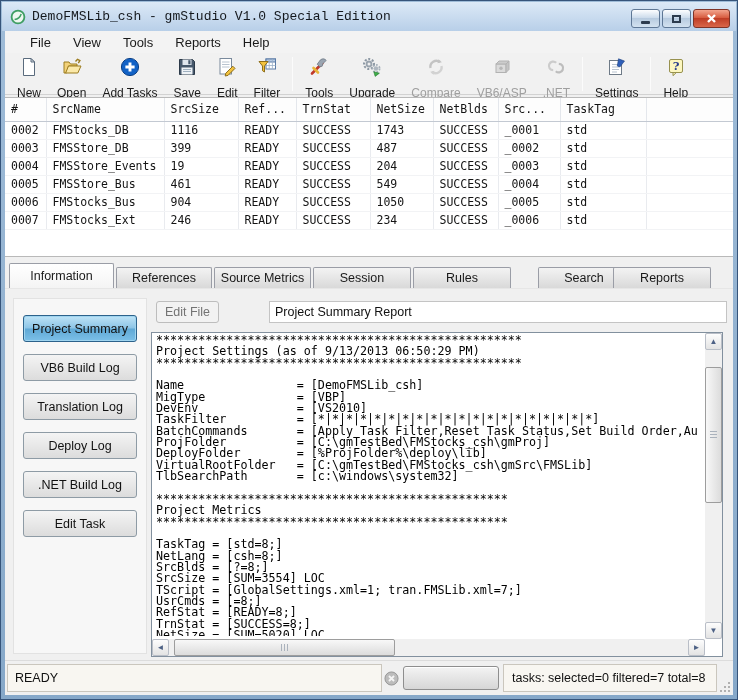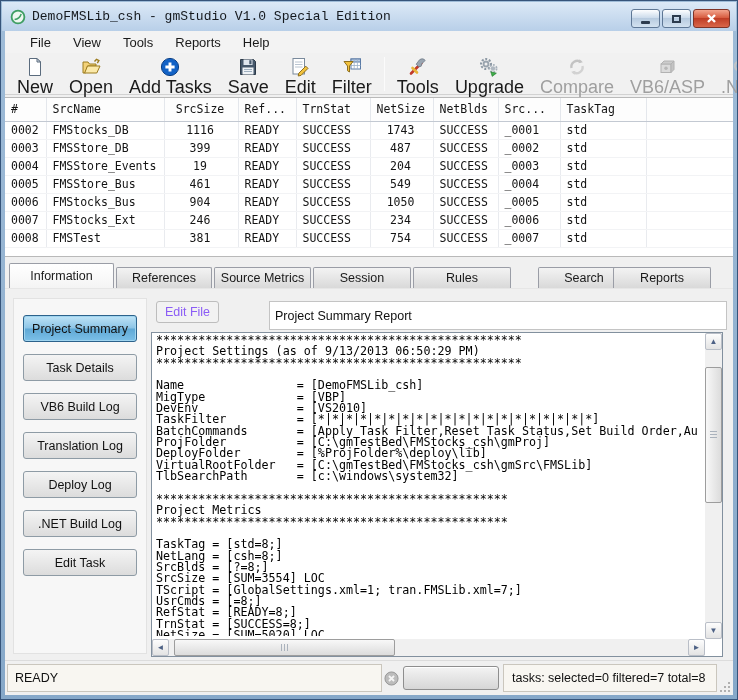--- a/index.html
+++ b/index.html
@@ -29,34 +29,34 @@
   .menubar { position:absolute; left:0; right:0; top:0; height:22px; background:#f3f3f3;
     display:flex; align-items:center; padding-left:14px; }
   .menu-item { font-size:13px; color:#1a1a1a; padding:2px 11px; cursor:default; }
 
   .toolbar { position:absolute; left:0; right:0; top:22px; height:42px; background:#f1f1f1;
     border-bottom:1px solid #d2d2d2; display:flex; align-items:stretch; padding:2px 0 1px 4px; }
   .tb-btn { display:flex; flex-direction:column; align-items:center; justify-content:flex-start;
     padding:2px 8px 0; border-radius:2px; }
   .tb-icon { width:20px; height:20px; }
   .tb-icon svg { width:20px; height:20px; display:block; }
-  .tb-label { font-size:18px; color:#1a1a1a; margin-top:0; white-space:nowrap; }
+  .tb-label { font-size:12px; color:#1a1a1a; margin-top:9px; white-space:nowrap; }
   .tb-btn.disabled .tb-label { color:#9f9f9f; }
   .tb-sep { width:1px; background:#c3c3c3; border-right:1px solid #fbfbfb; margin:2px 4px; }
 
   
   .grid-area { position:absolute; left:0; right:0; top:66px; height:160px; background:#fff;
     border-top:1px solid #b9b9b9; border-bottom:1px solid #b9b9b9; overflow:hidden; }
   table.grid { border-collapse:collapse; table-layout:fixed; width:730px;
     font-family:"DejaVu Sans Mono", monospace; font-size:11.5px; color:#141414; }
   table.grid th { height:23px; font-weight:normal; text-align:left; padding:0 8px 0 6px;
     border-bottom:1px solid #c3c9d2; border-right:1px solid #e4e7ec; background:#fdfdfd; }
   table.grid td { height:18px; padding:0 8px 0 6px; border-right:1px solid #e9ebef;
     border-bottom:1px solid #f2f3f5; white-space:nowrap; overflow:hidden; }
-  table.grid .r { text-align:center; }
+  table.grid .r { text-align:left; }
 
   
   .tabstrip { position:absolute; left:0; right:0; top:232px; height:25px; }
   .tab { position:absolute; bottom:0; height:21px; border:1px solid #9a9da6; border-bottom:none;
     border-radius:2px 2px 0 0; background:linear-gradient(#f3f3f3,#d9d9d9);
     display:flex; align-items:center; justify-content:center; font-size:12.5px; color:#1a1a1a; }
   .tab.active { height:25px; background:linear-gradient(#ffffff,#f4f4f4); z-index:2; }
 
   .tabpage { position:absolute; left:0; right:0; top:257px; height:373px; background:#f0f0f0;
     border-top:1px solid #e6e6e6; }
@@ -66,23 +66,23 @@
     background:#f7f7f7; border:1px solid #e2e2e2; display:flex; flex-direction:column;
     align-items:center; padding-top:16px; gap:12px; }
   .side-btn { width:114px; height:27px; border:1px solid #8e9ba5; border-radius:3px;
     background:linear-gradient(#f4f4f4,#dcdcdc); font-size:12.5px; color:#111;
     display:flex; align-items:center; justify-content:center; }
   .side-btn.active { border:1px solid #2c628b; box-shadow:0 0 0 1px #9fd4ef inset;
     background:linear-gradient(#bfe4f7,#8cc4e6 48%,#5fa8d5 52%,#7cc0e8); }
 
   
   .btn-editfile { position:absolute; left:151px; top:12px; width:63px; height:22px;
-    border:1px solid #bdbdbd; border-radius:3px; background:#f2f2f2; color:#8b5cf6;
+    border:1px solid #bdbdbd; border-radius:3px; background:#f2f2f2; color:#737373;
     font-size:12.5px; display:flex; align-items:center; justify-content:center; }
-  .report-title { position:absolute; left:264px; top:12px; width:458px; height:29px;
+  .report-title { position:absolute; left:264px; top:12px; width:458px; height:22px;
     border:1px solid #c4c4c4; background:#fff; font-family:"Liberation Sans",sans-serif;
     font-size:12.5px; color:#111; padding:0 5px; }
 
   
   .report-box { position:absolute; left:146px; top:43px; width:572px; height:325px;
     background:#fff; border:1px solid #82909e; }
   .report-pre { position:absolute; left:4px; top:2px; right:20px; bottom:20px; overflow:hidden;
     font-family:"DejaVu Sans Mono", monospace; font-size:11.7px; line-height:11.35px;
     color:#000; white-space:pre; }
   .vscroll { position:absolute; top:0; right:0; bottom:17px; width:17px; background:#f0f0f0; }
@@ -384,50 +384,37 @@
               <td>FMStocks_Ext</td>
               <td class="r">246</td>
               <td>READY</td>
               <td>SUCCESS</td>
               <td class="r">234</td>
               <td>SUCCESS</td>
               <td>_0006</td>
               <td>std</td>
               <td></td>
             </tr>
-            <tr>
-              <td>0008</td>
-              <td>FMSTest</td>
-              <td class="r">381</td>
-              <td>READY</td>
-              <td>SUCCESS</td>
-              <td class="r">754</td>
-              <td>SUCCESS</td>
-              <td>_0007</td>
-              <td>std</td>
-              <td></td>
-            </tr>
           </tbody>
         </table>
     </div>
 
     <div class="tabstrip" id="tabstrip">
         <div class="tab active" style="left: 4px; width: 105px;">Information</div>
         <div class="tab" style="left: 111px; width: 96px;">References</div>
         <div class="tab" style="left: 209px; width: 97px;">Source Metrics</div>
         <div class="tab" style="left: 308px; width: 98px;">Session</div>
         <div class="tab" style="left: 408px; width: 98px;">Rules</div>
         <div class="tab" style="left: 533px; width: 92px;">Search</div>
         <div class="tab" style="left: 608px; width: 98px;">Reports</div>
       </div>
 
     <div class="tabpage">
       <div class="side-panel" id="sidePanel">
           <div class="side-btn active">Project Summary</div>
-          <div class="side-btn">Task Details</div>
           <div class="side-btn">VB6 Build Log</div>
           <div class="side-btn">Translation Log</div>
           <div class="side-btn">Deploy Log</div>
           <div class="side-btn">.NET Build Log</div>
           <div class="side-btn">Edit Task</div>
         </div>
       <div class="btn-editfile">Edit File</div>
       <input class="report-title" value="Project Summary Report" style="">
       <div class="report-box">
         <pre class="report-pre">****************************************************

